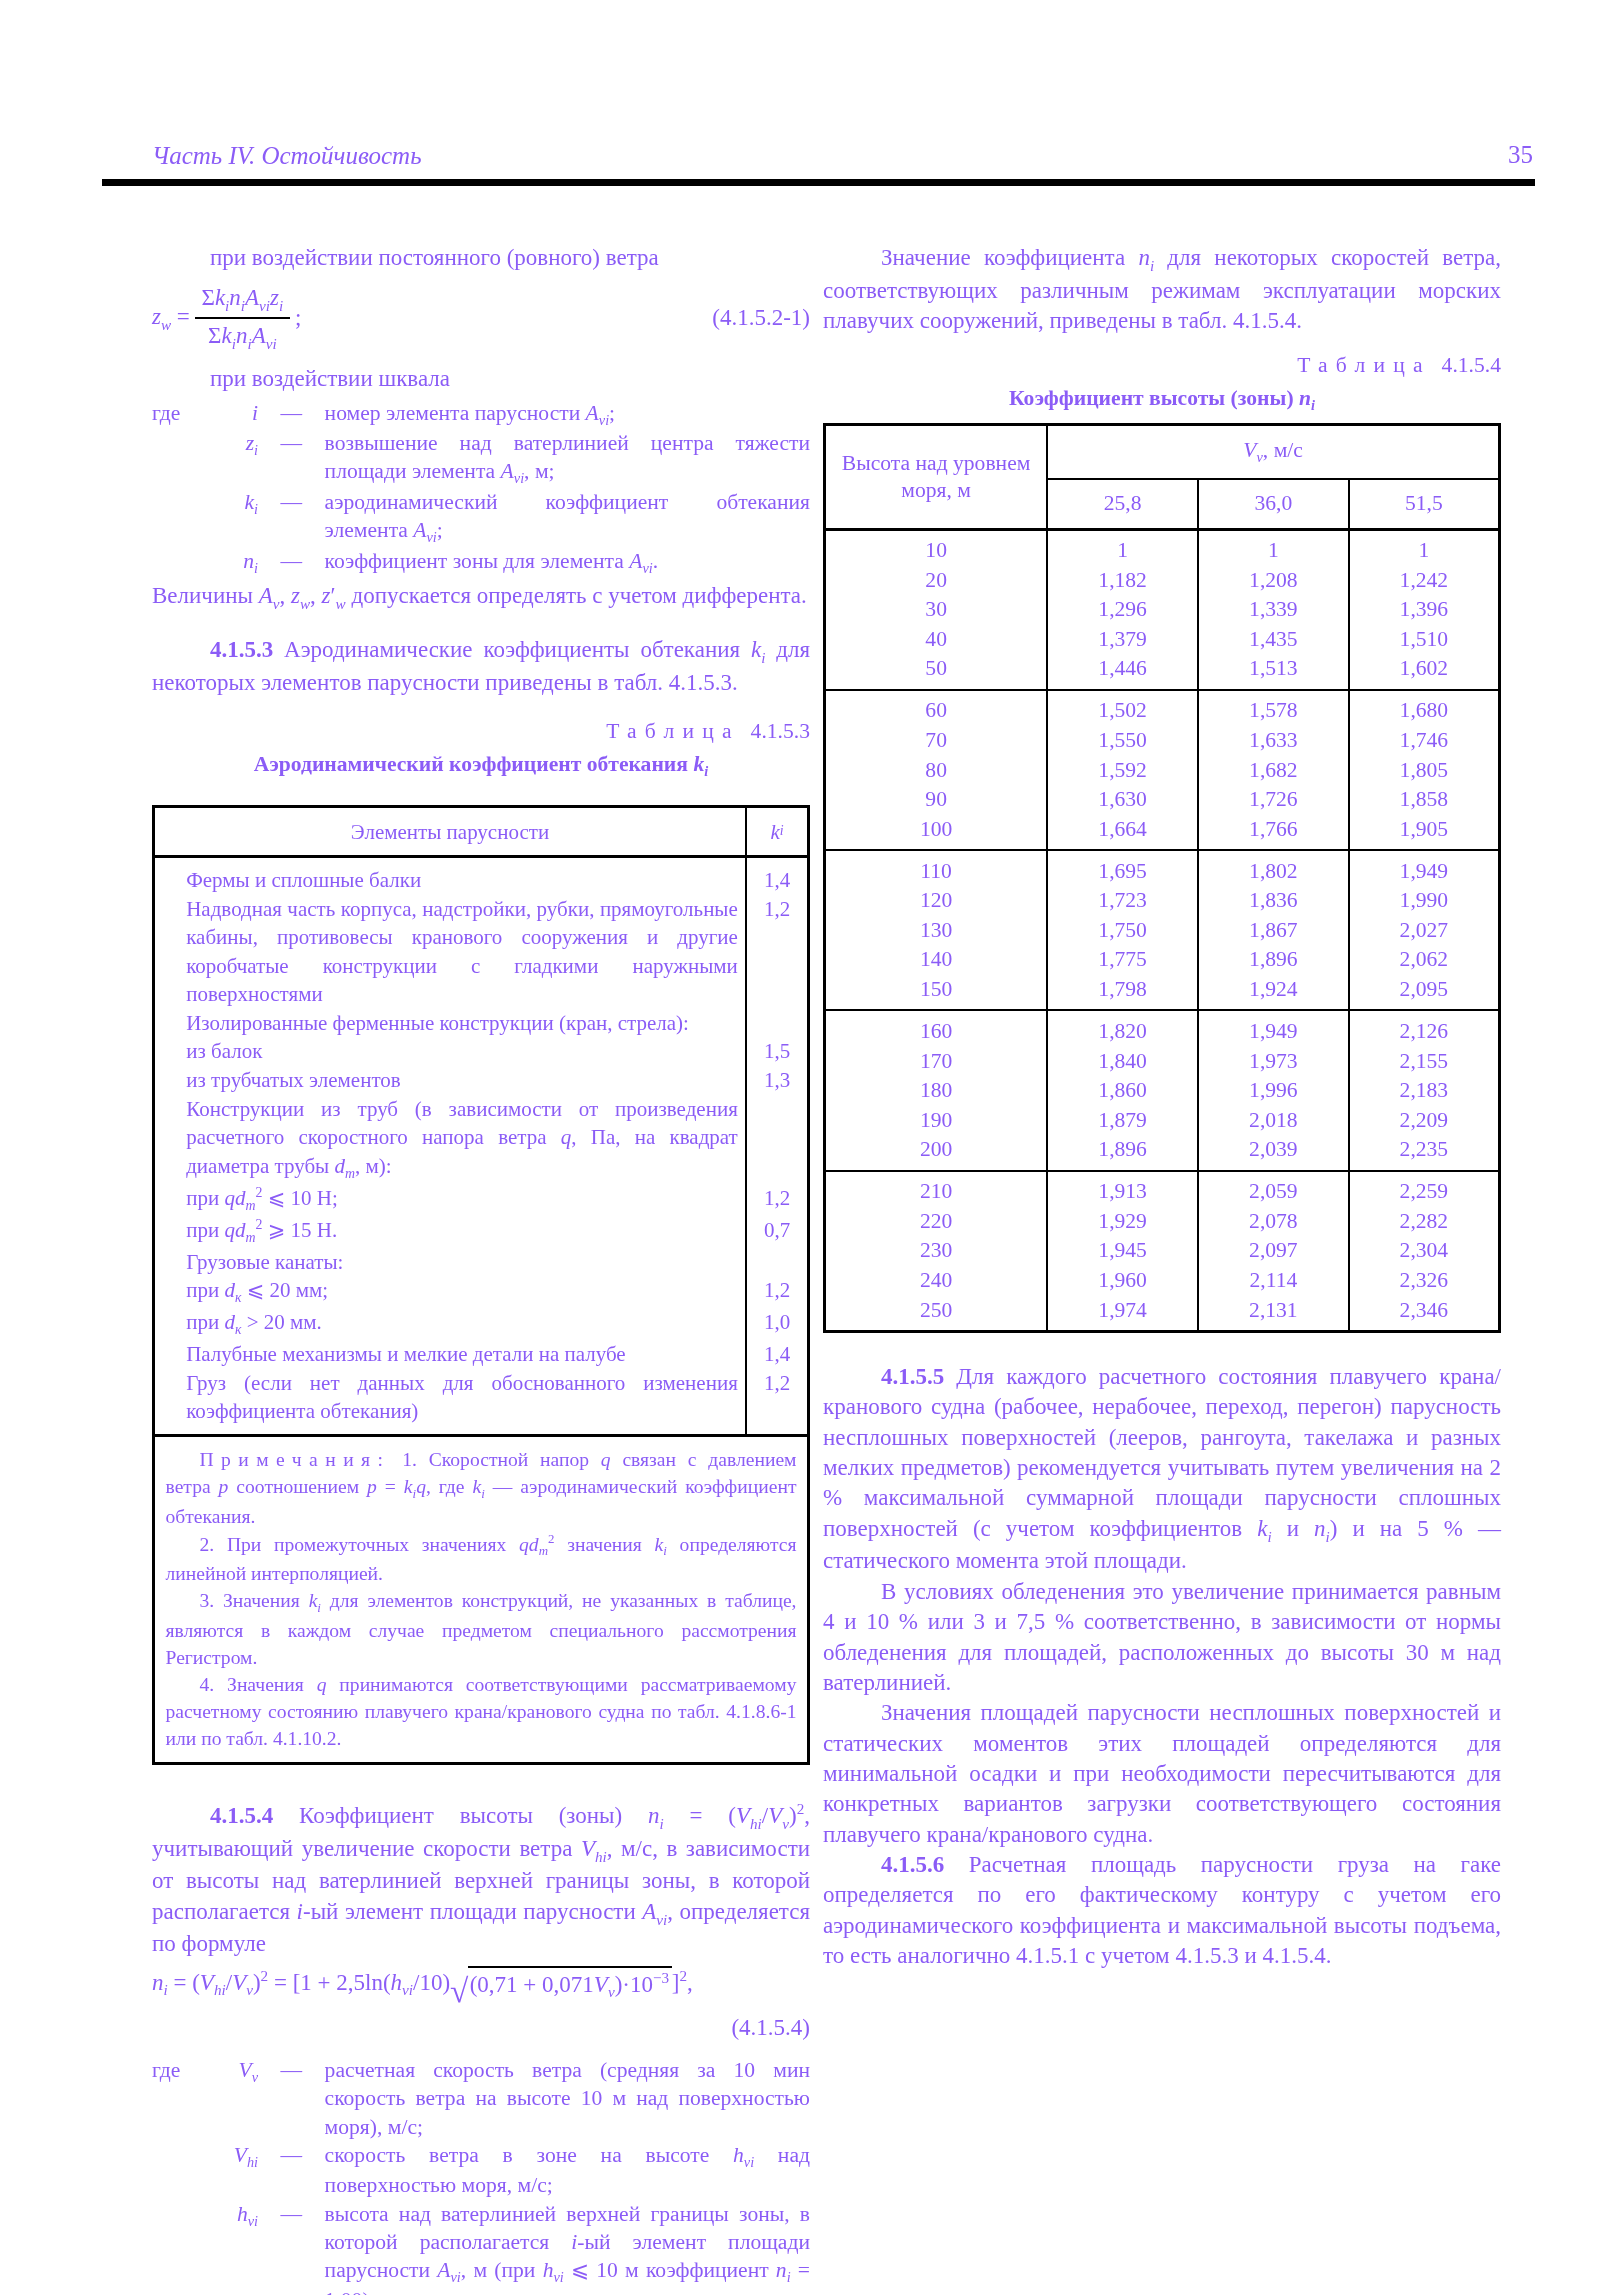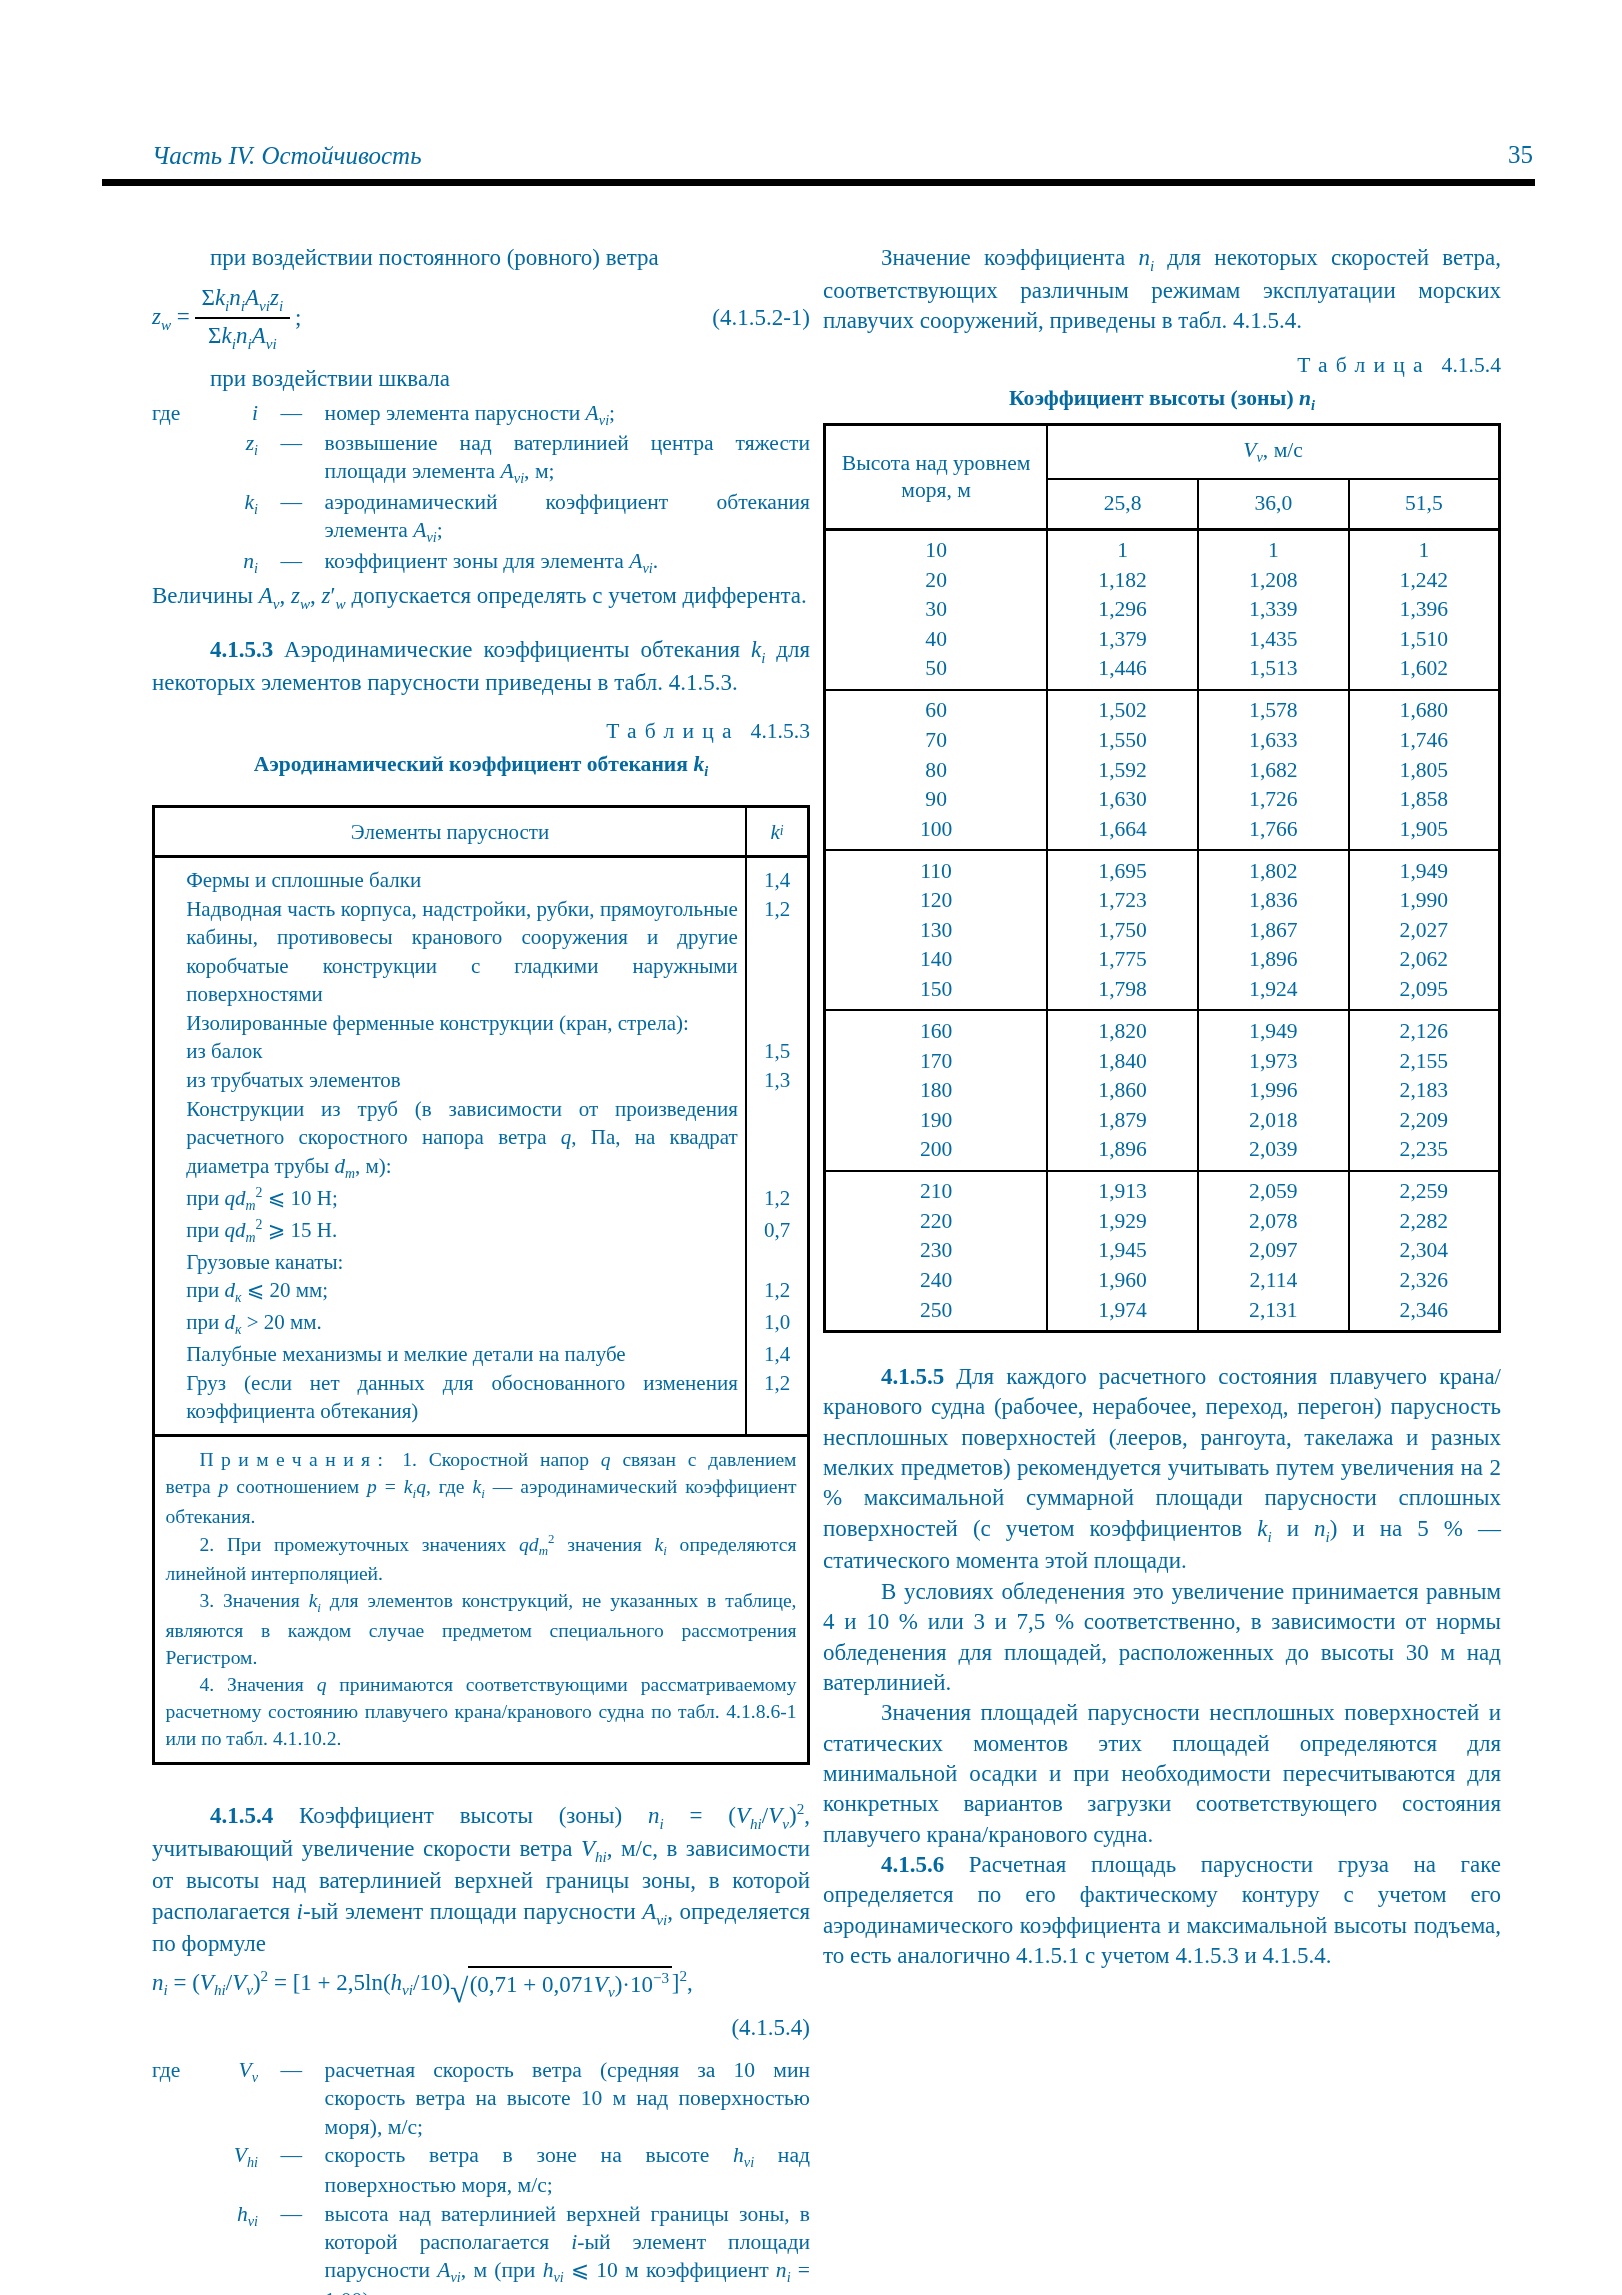--- a/index.html
+++ b/index.html
@@ -1,17 +1,17 @@
 <!DOCTYPE html>
 <html lang="ru" style="font-size:10.5px"><head>
 <meta charset="utf-8">
 <style>
   html,body{margin:0;padding:0;background:#e8e8e8;}
   .page{position:relative;width:1623px;height:2295px;background:#ffffff;margin:0 auto;
-        font-family:"Liberation Serif","DejaVu Serif",serif;color:#0369a1;
+        font-family:"Liberation Serif","DejaVu Serif",serif;color:#8b5cf6;
         font-size:23px;line-height:1.32;overflow:hidden;}
   
   .runhead{position:absolute;left:152px;top:139px;font-style:italic;font-size:25px;}
   .pageno{position:absolute;right:90px;top:138px;font-size:25px;}
   .headrule{position:absolute;left:102px;right:88px;top:179px;height:6.5px;background:#000;}
   
   .colL{position:absolute;left:152px;top:243px;width:658px;}
   .colR{position:absolute;left:823px;top:243px;width:678px;}
   p{margin:0;}
   .par{ text-align:justify; text-indent:58px;}

